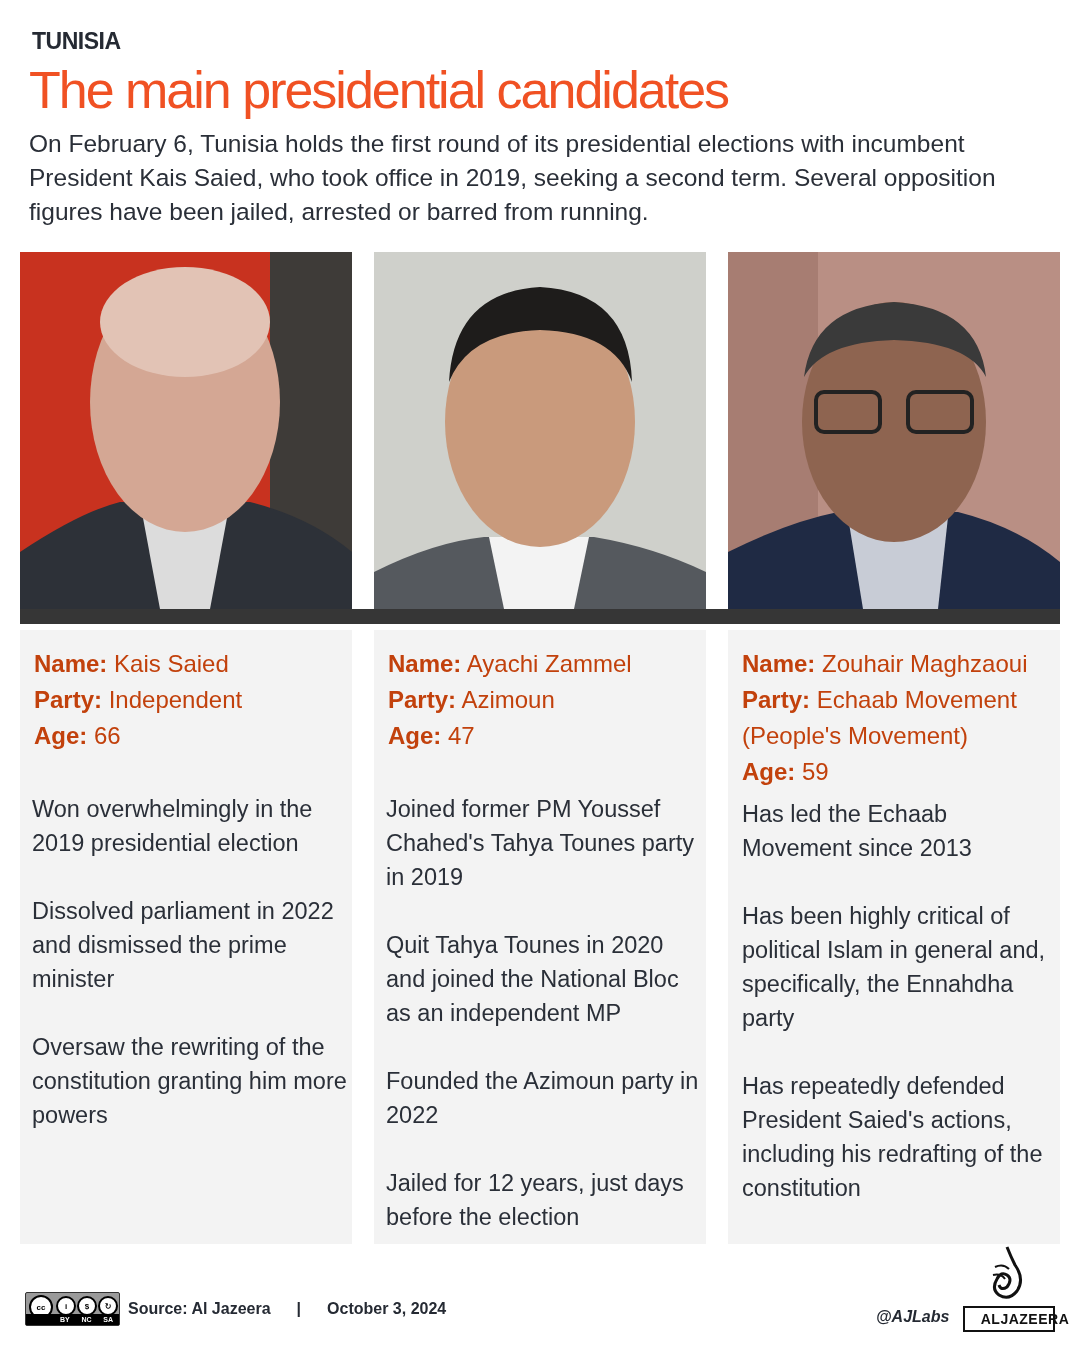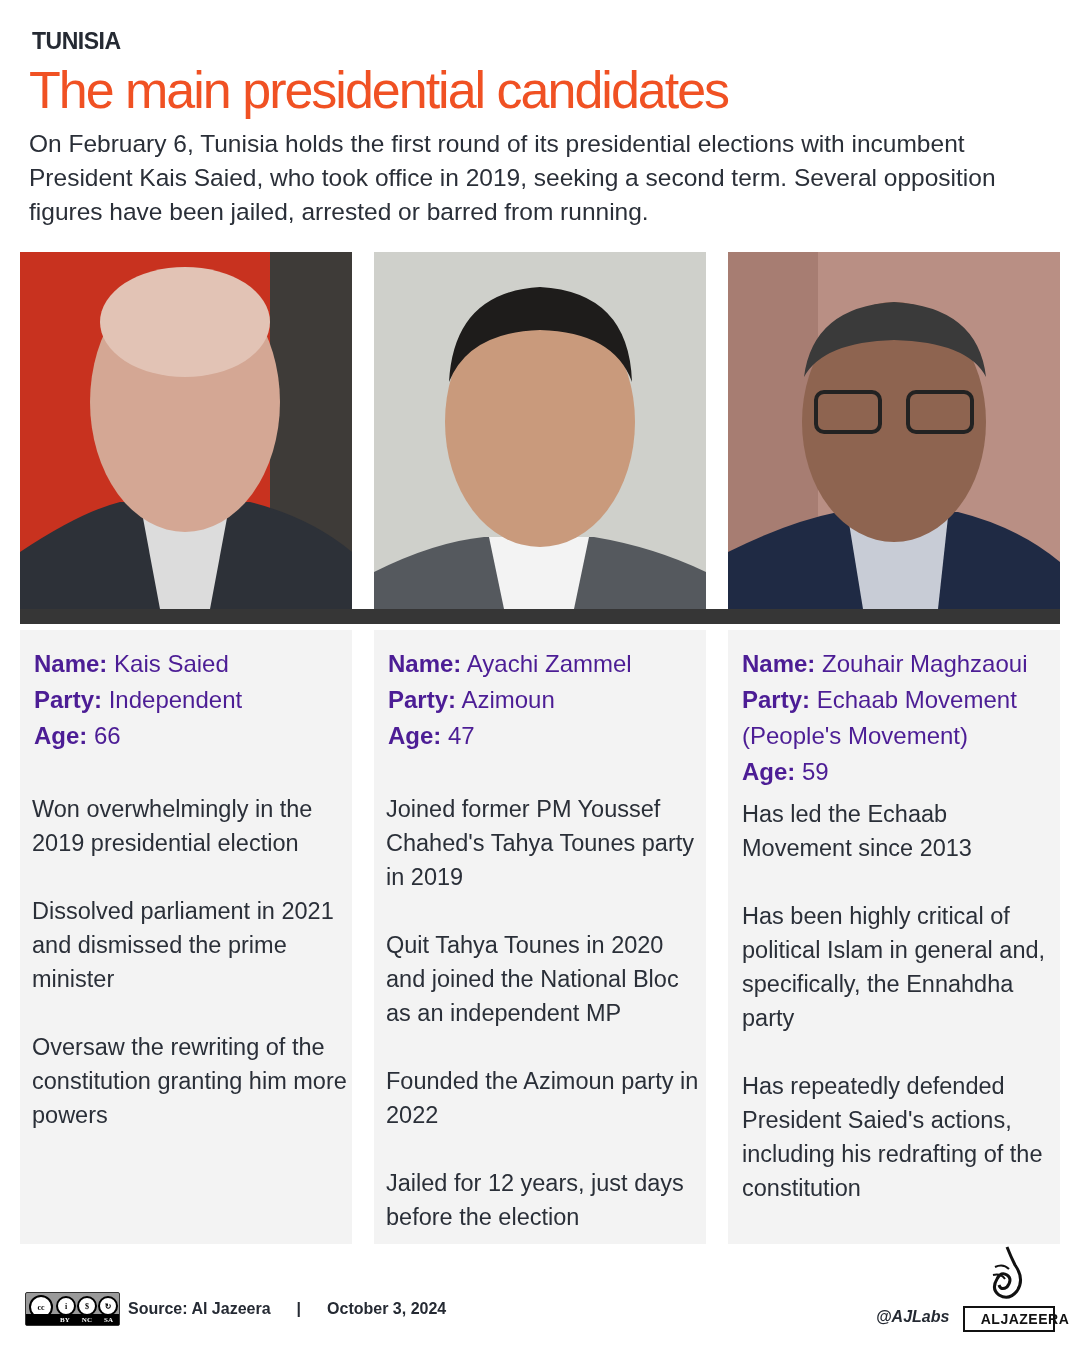--- a/index.html
+++ b/index.html
@@ -10,29 +10,29 @@
   .title { position: absolute; left: 29px; top: 60px; font-size: 52px; color: #f05123; letter-spacing: -2px; font-weight: normal; white-space: nowrap; }
   .intro { position: absolute; left: 29px; top: 127px; width: 1030px; font-size: 24.5px; line-height: 34px; color: #2a2f38; }
 
   .photo { position: absolute; top: 252px; width: 332px; height: 357px; overflow: hidden; }
   .photo svg { display: block; width: 100%; height: 100%; }
   .p1 { left: 20px; } .p2 { left: 374px; } .p3 { left: 728px; }
   .photo-bar { position: absolute; left: 20px; top: 609px; width: 1040px; height: 15px; background: #363636; }
 
   .card { position: absolute; top: 630px; width: 332px; height: 614px; background: #f3f3f3; }
   .c1 { left: 20px; } .c2 { left: 374px; } .c3 { left: 728px; }
-  .facts { position: absolute; left: 14px; top: 16px; font-size: 24px; line-height: 36px; color: #4c1d95; white-space: nowrap; }
+  .facts { position: absolute; left: 14px; top: 16px; font-size: 24px; line-height: 36px; color: #c2410c; white-space: nowrap; }
   .facts b { font-weight: bold; }
   .bullets { position: absolute; left: 12px; width: 320px; font-size: 23.5px; line-height: 34px; color: #2a2f38; }
   .bullets p { margin-bottom: 34px; }
   .c1 .bullets, .c2 .bullets { top: 162px; }
   .c3 .bullets { top: 167px; left: 14px; }
 
   .footer { position: absolute; left: 25px; top: 1292px; height: 34px; display: flex; align-items: center; font-size: 16px; font-weight: bold; color: #252a33; }
-  .cc { width: 95px; height: 34px; background: #9a9a9a; border: 1px solid #333; border-radius: 2px; position: relative; margin-right: 8px; font-family: Liberation Serif, serif; }
+  .cc { width: 95px; height: 34px; background: #9a9a9a; border: 1px solid #333; border-radius: 2px; position: relative; margin-right: 8px; }
   .cc .band { position: absolute; left: 0; bottom: 0; width: 100%; height: 11px; background: #000; color: #fff; font-size: 7px; display: flex; justify-content: space-around; padding-left: 28px; align-items: center; }
   .cc .circ { position: absolute; top: 3px; width: 20px; height: 20px; border-radius: 50%; background: #fff; border: 2px solid #000; font-size: 8px; display: flex; align-items: center; justify-content: center; font-weight: bold; color: #000; }
   .sep { margin: 0 26px; }
   .ajlabs { position: absolute; left: 876px; top: 1308px; font-size: 16px; font-weight: bold; color: #252a33; font-style: italic; }
   .ajlogo { position: absolute; left: 963px; top: 1306px; width: 92px; height: 26px; border: 2px solid #111; font-size: 14px; font-weight: bold; letter-spacing: 0.5px; display: flex; align-items: center; justify-content: center; color: #111; padding-left: 32px; }
   .ajmark { position: absolute; left: 985px; top: 1245px; width: 44px; height: 58px; }
 </style>
 </head>
 <body>
 
@@ -74,21 +74,21 @@
 <div class="photo-bar"></div>
 
 <div class="card c1">
   <div class="facts">
     <div><b>Name:</b> <span>Kais Saied</span></div>
     <div><b>Party:</b> <span>Independent</span></div>
     <div><b>Age:</b> <span>66</span></div>
   </div>
   <div class="bullets">
     <p>Won overwhelmingly in the 2019 presidential election</p>
-    <p>Dissolved parliament in 2021 and dismissed the prime minister</p>
+    <p>Dissolved parliament in 2022 and dismissed the prime minister</p>
     <p>Oversaw the rewriting of the constitution granting him more powers</p>
   </div>
 </div>
 
 <div class="card c2">
   <div class="facts">
     <div><b>Name:</b> <span>Ayachi Zammel</span></div>
     <div><b>Party:</b> <span>Azimoun</span></div>
     <div><b>Age:</b> <span>47</span></div>
   </div>

